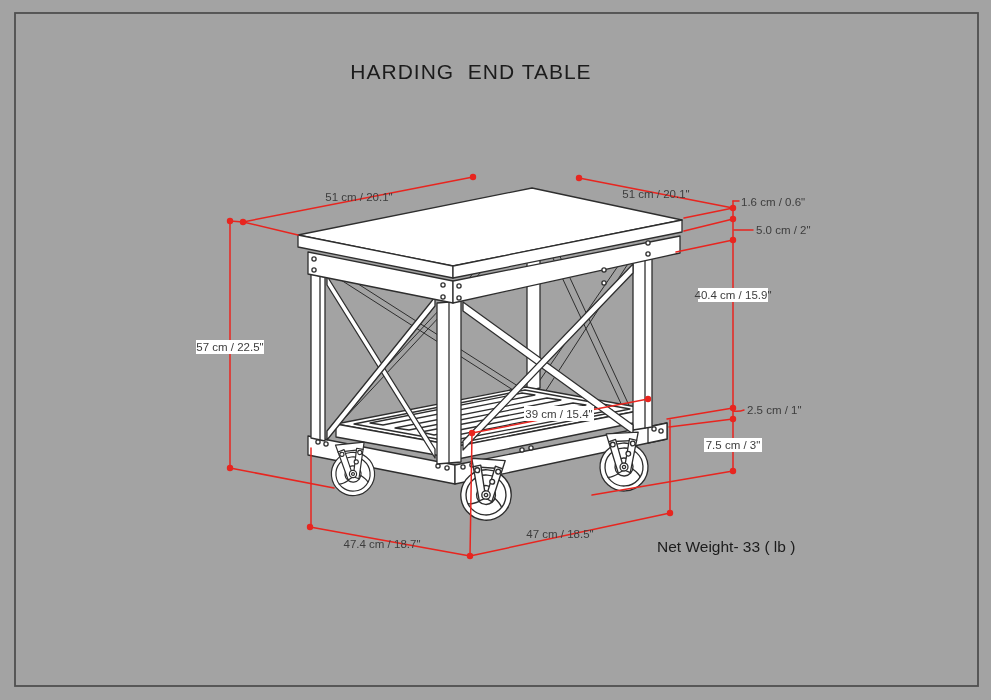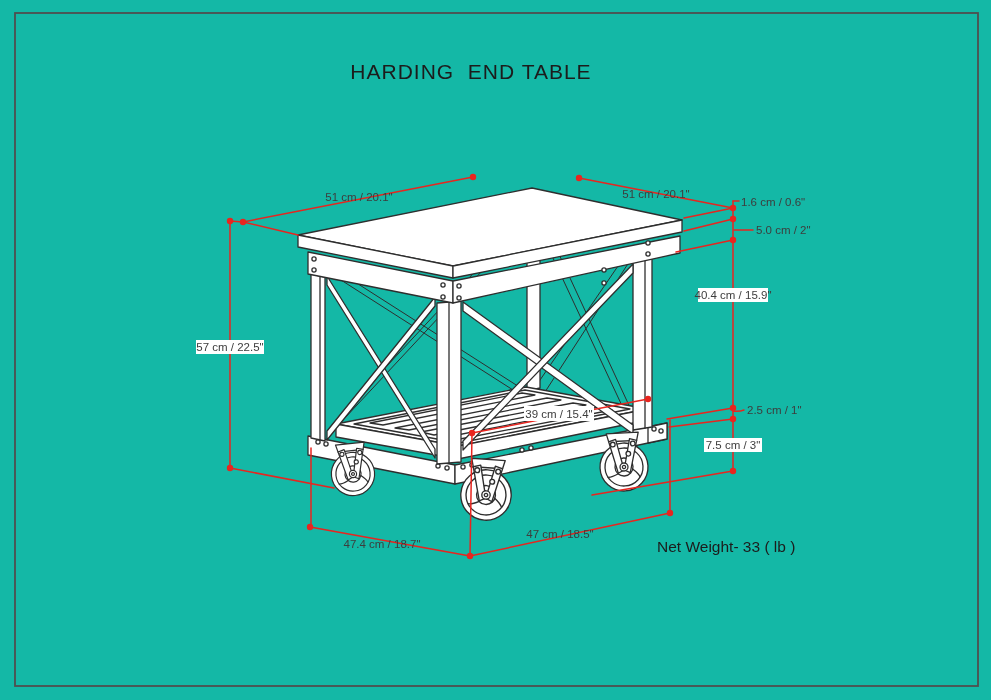--- a/index.html
+++ b/index.html
@@ -1,16 +1,16 @@
 <!DOCTYPE html>
 <html><head>
 <meta charset="utf-8">
 <style>
   html,body{margin:0;padding:0;background:#ffffff;}
-  .page{position:relative;width:991px;height:700px;background:#14b8a6;overflow:hidden;
+  .page{position:relative;width:991px;height:700px;background:#a3a3a3;overflow:hidden;
         font-family:"Liberation Sans", sans-serif;}
   svg text{font-family:"Liberation Sans", sans-serif;}
   .title-text{font-size:21px;letter-spacing:1px;white-space:pre;}
   .dim-text{font-size:11.5px;}
   .weight-text{font-size:15.5px;}
 </style>
 </head>
 <body>
 
 <div class="page">

